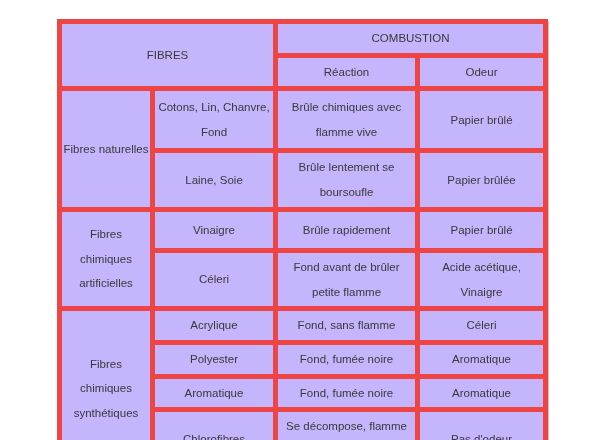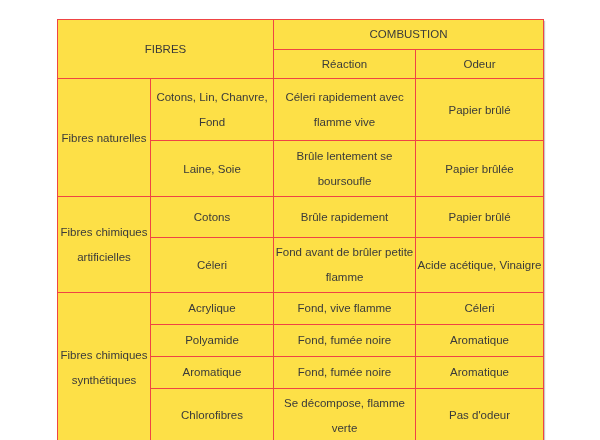--- a/index.html
+++ b/index.html
@@ -23,29 +23,29 @@
     top: 19px;
     width: 486px;
     border-collapse: collapse;
     table-layout: fixed;
     background: #f1f1f1;
     border: 1px solid #7d7d7d;
     box-shadow: 1px 2px 1px rgba(0,0,0,0.22);
   }
   table.fibres th,
   table.fibres td {
-    border: 1px solid #ef4444;
+    border: 5px solid #ef4444;
     text-align: center;
     vertical-align: middle;
     font-size: 11.5px;
     font-weight: normal;
     color: #3a3a3a;
     line-height: 2.15;
     padding: 2px 1px;
-    background: #fde047;
+    background: #c4b5fd;
     overflow: hidden;
   }
   
   thead tr.hrow1 { height: 26px; }
   thead tr.hrow2 { height: 24px; }
   
   tbody tr:nth-child(1) { height: 62px; }
   tbody tr:nth-child(2) { height: 56px; }
   tbody tr:nth-child(3) { height: 41px; }
   tbody tr:nth-child(4) { height: 42px; }
@@ -73,49 +73,49 @@
       <tr class="hrow2">
         <th>Réaction</th>
         <th>Odeur</th>
       </tr>
     </thead>
     <tbody>
 
       <tr>
         <td rowspan="2">Fibres naturelles</td>
         <td>Cotons, Lin, Chanvre, Fond</td>
-        <td>Céleri rapidement avec flamme vive</td>
+        <td>Brûle chimiques avec flamme vive</td>
         <td>Papier brûlé</td>
       </tr>
       <tr>
         <td>Laine, Soie</td>
         <td>Brûle lentement se boursoufle</td>
         <td>Papier brûlée</td>
       </tr>
 
       <tr>
         <td rowspan="2">Fibres chimiques artificielles</td>
-        <td>Cotons</td>
+        <td>Vinaigre</td>
         <td>Brûle rapidement</td>
         <td>Papier brûlé</td>
       </tr>
       <tr>
         <td>Céleri</td>
         <td>Fond avant de brûler petite flamme</td>
         <td>Acide acétique, Vinaigre</td>
       </tr>
 
       <tr>
         <td rowspan="4">Fibres chimiques synthétiques</td>
         <td>Acrylique</td>
-        <td>Fond, vive flamme</td>
+        <td>Fond, sans flamme</td>
         <td>Céleri</td>
       </tr>
       <tr>
-        <td>Polyamide</td>
+        <td>Polyester</td>
         <td>Fond, fumée noire</td>
         <td>Aromatique</td>
       </tr>
       <tr>
         <td>Aromatique</td>
         <td>Fond, fumée noire</td>
         <td>Aromatique</td>
       </tr>
       <tr>
         <td>Chlorofibres</td>

